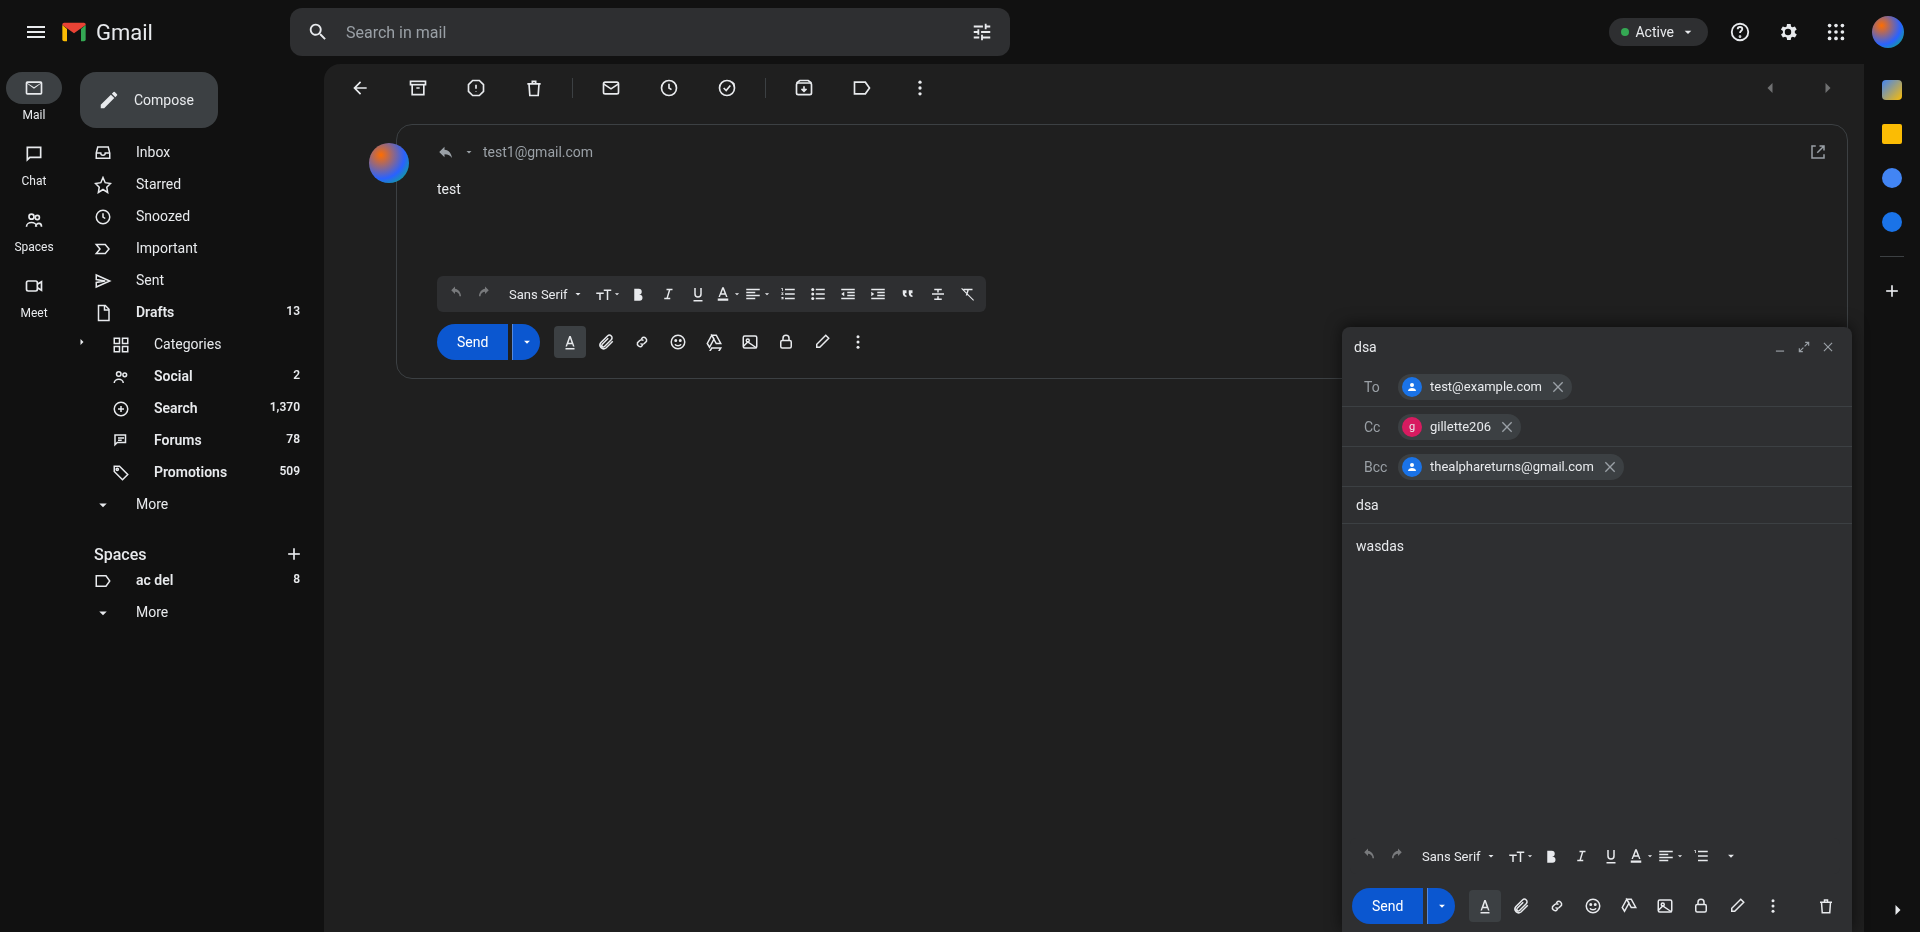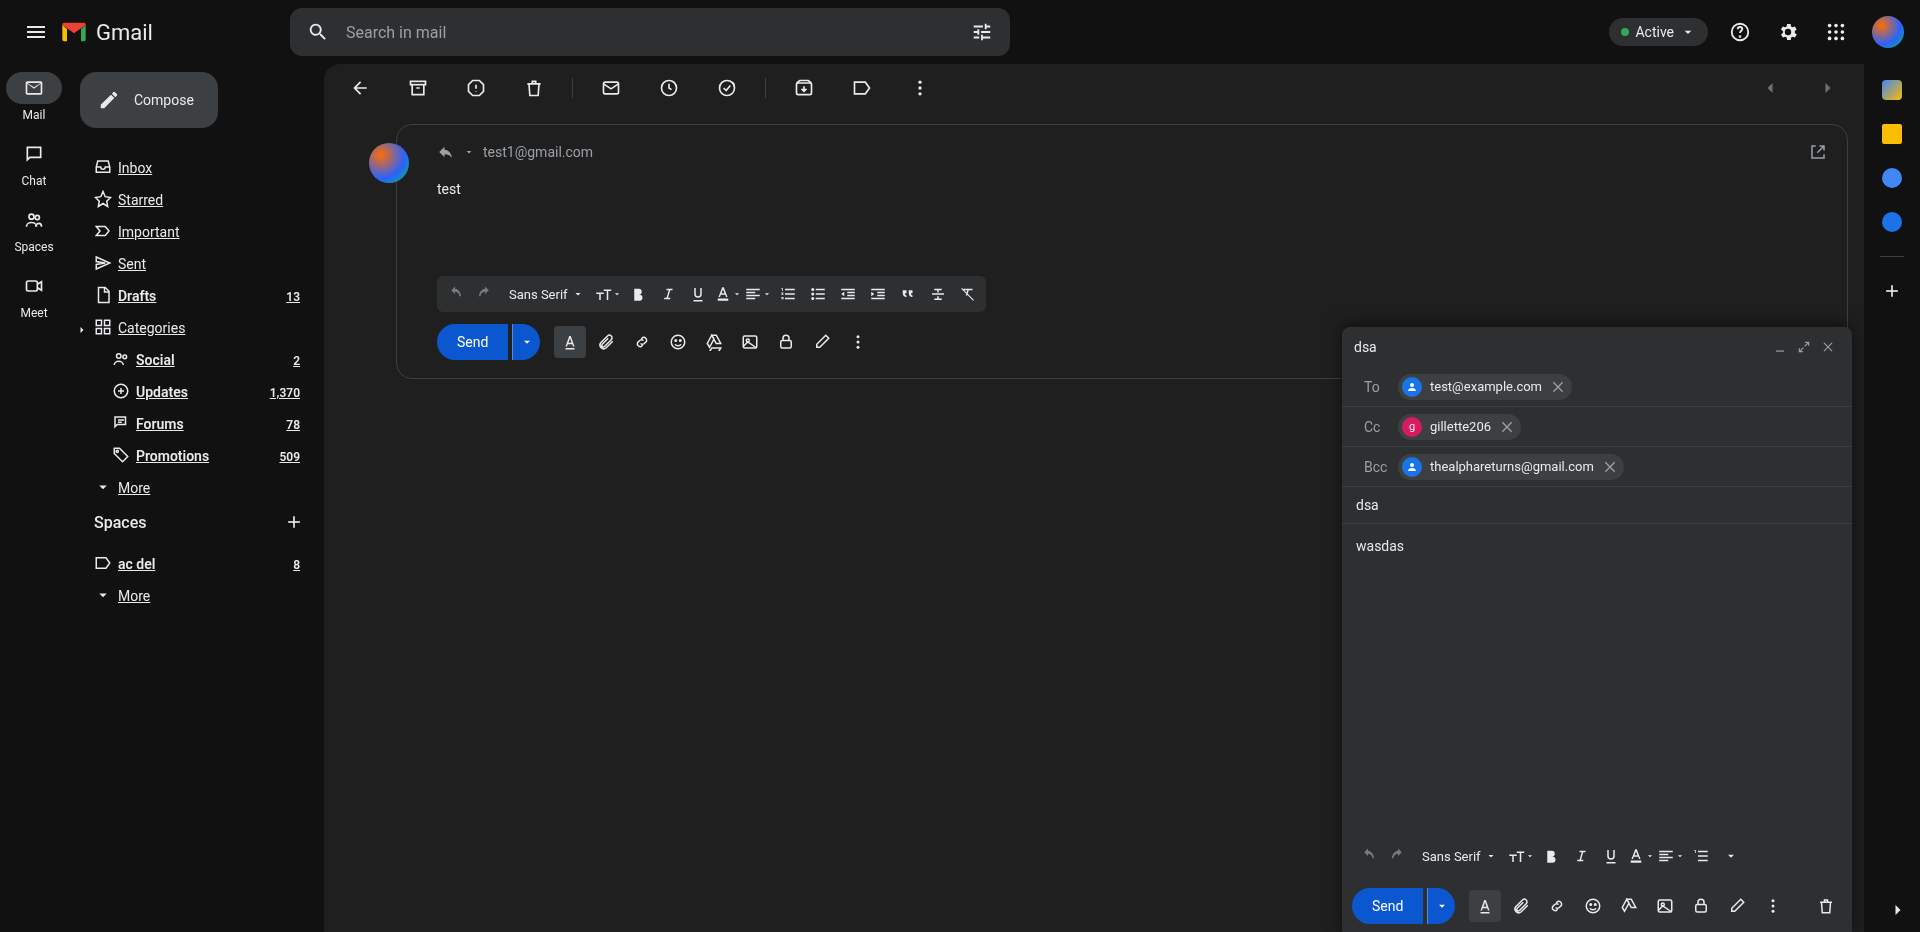--- a/index.html
+++ b/index.html
@@ -26,21 +26,21 @@
 .nav-rail { width: 68px; display: flex; flex-direction: column; align-items: center; padding-top: 8px; gap: 16px; }
 .rail-item { display: flex; flex-direction: column; align-items: center; gap: 4px; cursor: pointer; }
 .rail-icon { width: 56px; height: 32px; border-radius: 16px; display: flex; align-items: center; justify-content: center; }
 .rail-icon.active { background: #3c4043; }
 .rail-label { font-size: 12px; color: #e8eaed; }
 
 
 .sidebar { width: 256px; padding-top: 8px; }
 .compose-btn { margin-left: 12px; background: #3c4043; border-radius: 16px; height: 56px; width: 138px; display: flex; align-items: center; gap: 14px; padding: 0 18px; cursor: pointer; font-size: 14px; }
 .nav-list { margin-top: 16px; }
-.nav-item { height: 32px; display: flex; align-items: flex-end; padding: 0 12px 0 26px; gap: 6px; font-size: 14px; cursor: pointer; border-radius: 0 16px 16px 0; text-decoration: underline; }
+.nav-item { height: 32px; display: flex; align-items: flex-start; padding: 0 12px 0 26px; gap: 24px; font-size: 14px; cursor: pointer; border-radius: 0 16px 16px 0; }
 .nav-item .nav-count { margin-left: auto; margin-right: 12px; font-size: 12px; }
 .nav-item.bold { font-weight: 600; }
 .nav-item .chev { margin-left: -18px; width: 12px; }
 .labels-header { display: flex; align-items: center; justify-content: space-between; padding: 16px 20px 8px 26px; font-size: 16px; font-weight: 500; }
 .plus-icon { width: 20px; height: 20px; cursor: pointer; }
 
 
 .main-area { flex: 1; background: #111111; display: flex; flex-direction: column; }
 .main-content { flex: 1; background: #1f1f1f; border-radius: 16px 0 0 0; overflow: hidden; position: relative; }
 .toolbar { height: 48px; display: flex; align-items: center; padding: 0 16px; gap: 18px; }
@@ -214,20 +214,27 @@
         <span>Inbox</span>
       </div>
       <div class="nav-item">
         <svg width="18" height="18" viewBox="0 0 24 24" fill="none" stroke="#e8eaed" stroke-width="2">
             <path d="M12 2l2.9 6.9L22 10l-5 4.9 1.2 7.1L12 18l-6.2 4L7 14.9 2 10l7.1-1.1L12 2z"></path>
           </svg>
         <span>Starred</span>
       </div>
       <div class="nav-item">
         <svg width="18" height="18" viewBox="0 0 24 24" fill="none" stroke="#e8eaed" stroke-width="2">
+            <circle cx="12" cy="12" r="9"></circle>
+            <path d="M12 7v5l3 2"></path>
+          </svg>
+        <span>Snoozed</span>
+      </div>
+      <div class="nav-item">
+        <svg width="18" height="18" viewBox="0 0 24 24" fill="none" stroke="#e8eaed" stroke-width="2">
             <path d="M3 6h12l5 6-5 6H3l5-6-5-6z"></path>
           </svg>
         <span>Important</span>
       </div>
       <div class="nav-item">
         <svg width="18" height="18" viewBox="0 0 24 24" fill="none" stroke="#e8eaed" stroke-width="2">
             <path d="M3 20l18-8L3 4v6l12 2-12 2v6z"></path>
           </svg>
         <span>Sent</span>
       </div>
@@ -258,21 +265,21 @@
             <path d="M3 20c0-3 3-5 6-5s6 2 6 5"></path>
           </svg>
         <span>Social</span>
         <span class="nav-count">2</span>
       </div>
       <div class="nav-item bold" style="padding-left:44px">
         <svg width="18" height="18" viewBox="0 0 24 24" fill="none" stroke="#e8eaed" stroke-width="2">
             <circle cx="12" cy="12" r="9"></circle>
             <path d="M12 8v8M8 12h8"></path>
           </svg>
-        <span>Updates</span>
+        <span>Search</span>
         <span class="nav-count">1,370</span>
       </div>
       <div class="nav-item bold" style="padding-left:44px">
         <svg width="18" height="18" viewBox="0 0 24 24" fill="none" stroke="#e8eaed" stroke-width="2">
             <path d="M4 4h14v10H7l-3 3V4z"></path>
             <path d="M8 8h8M8 11h5"></path>
           </svg>
         <span>Forums</span>
         <span class="nav-count">78</span>
       </div>

